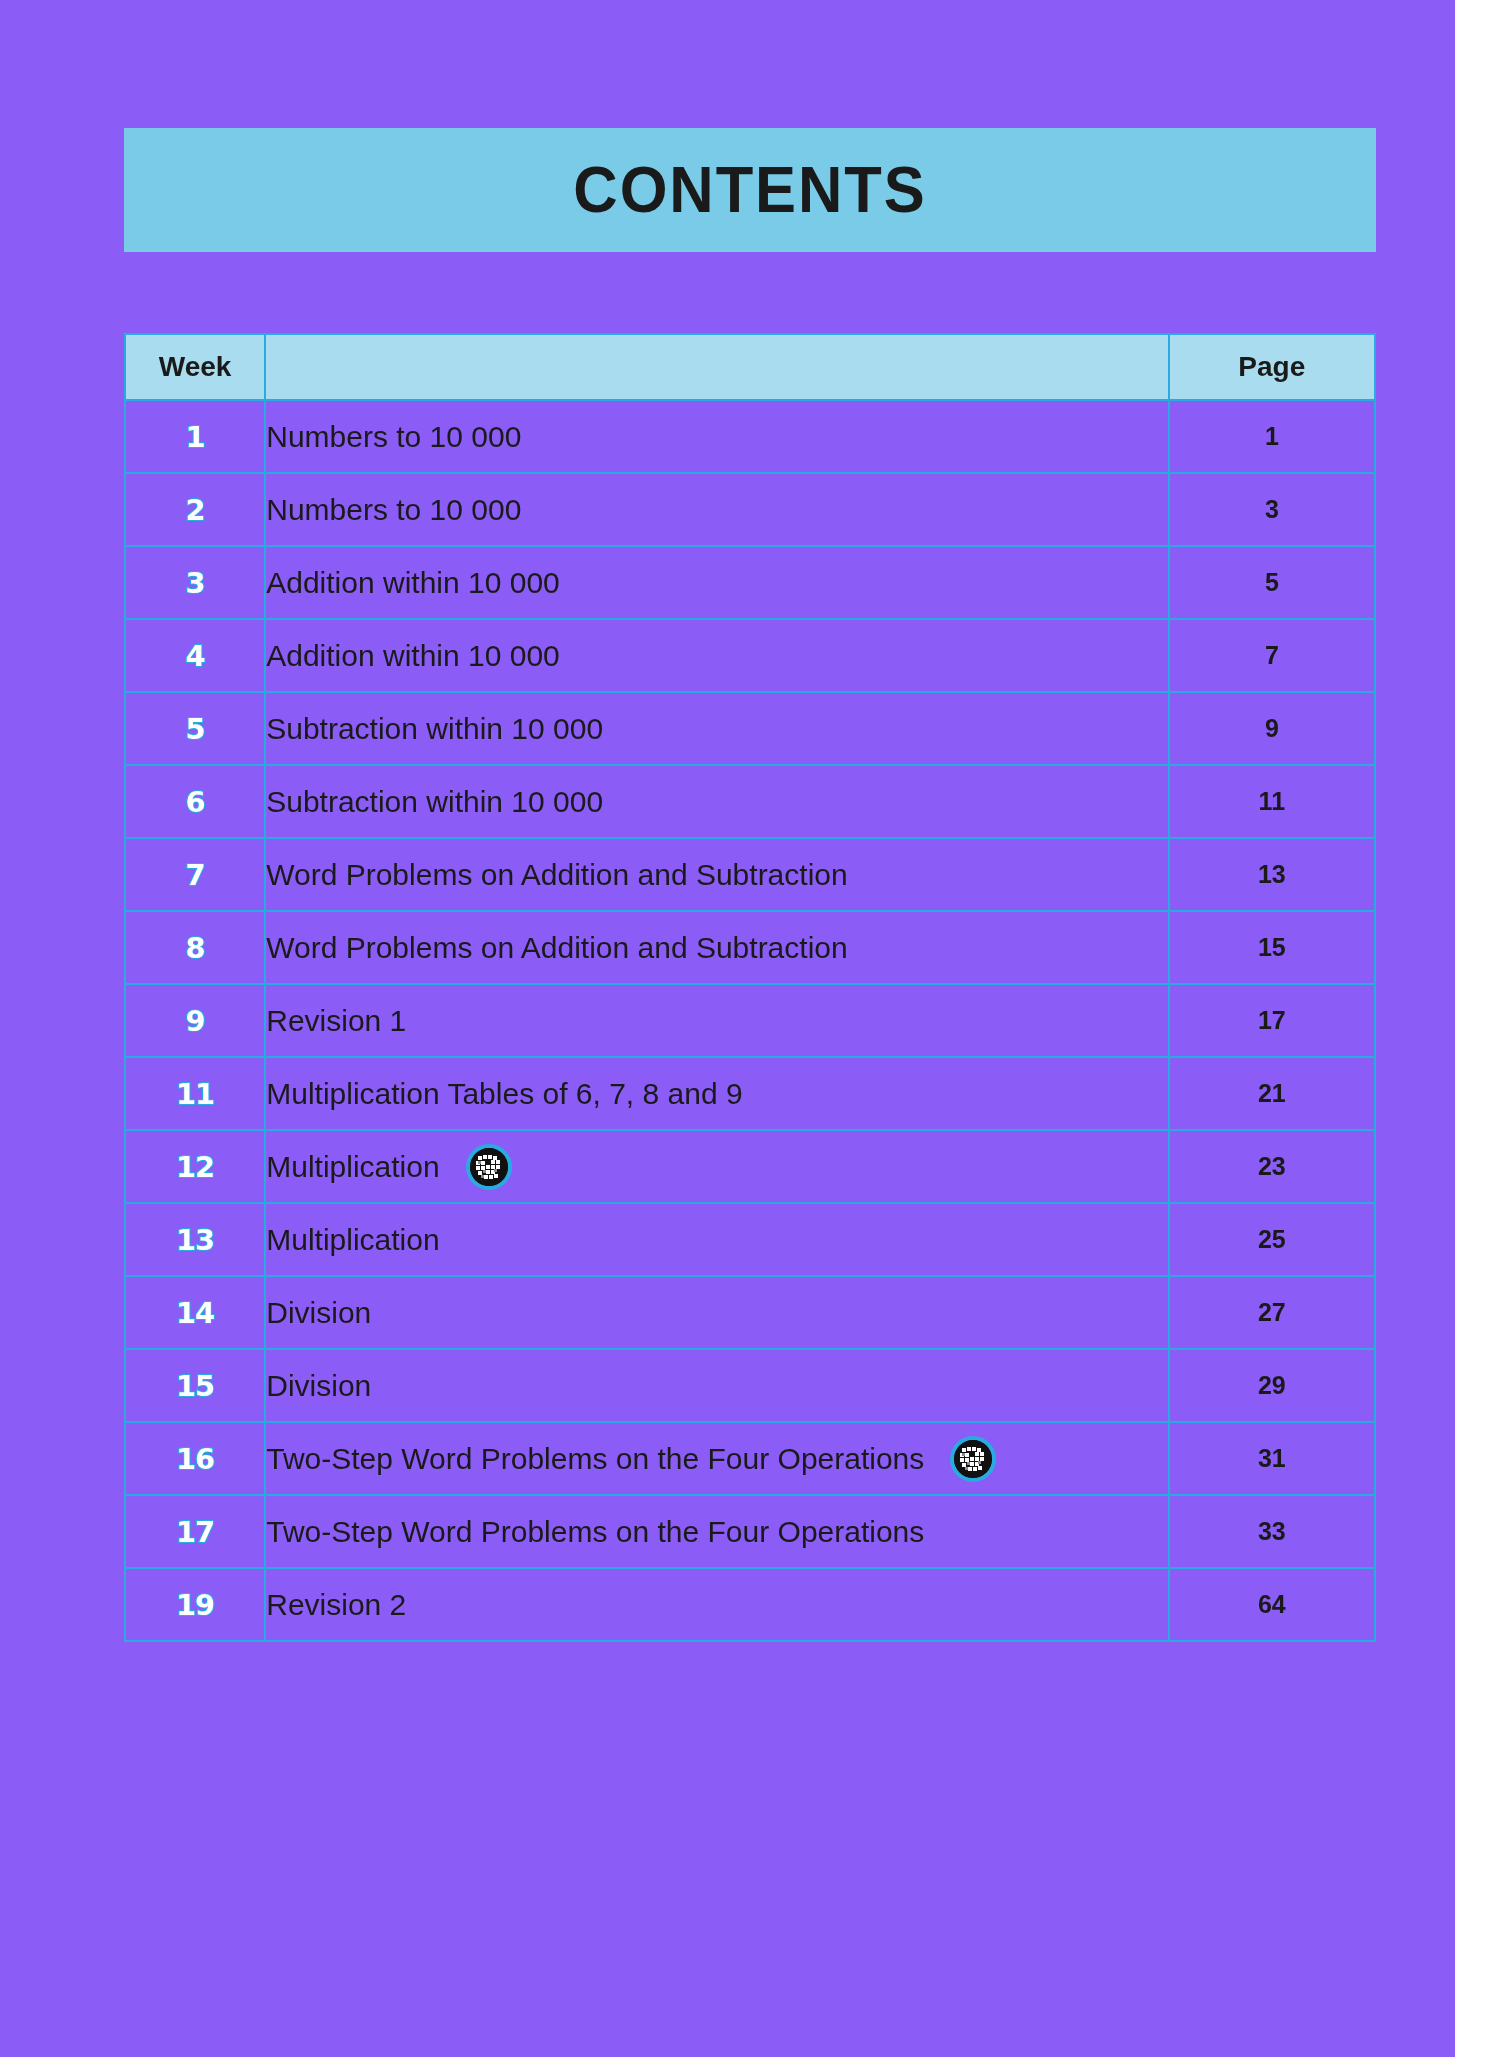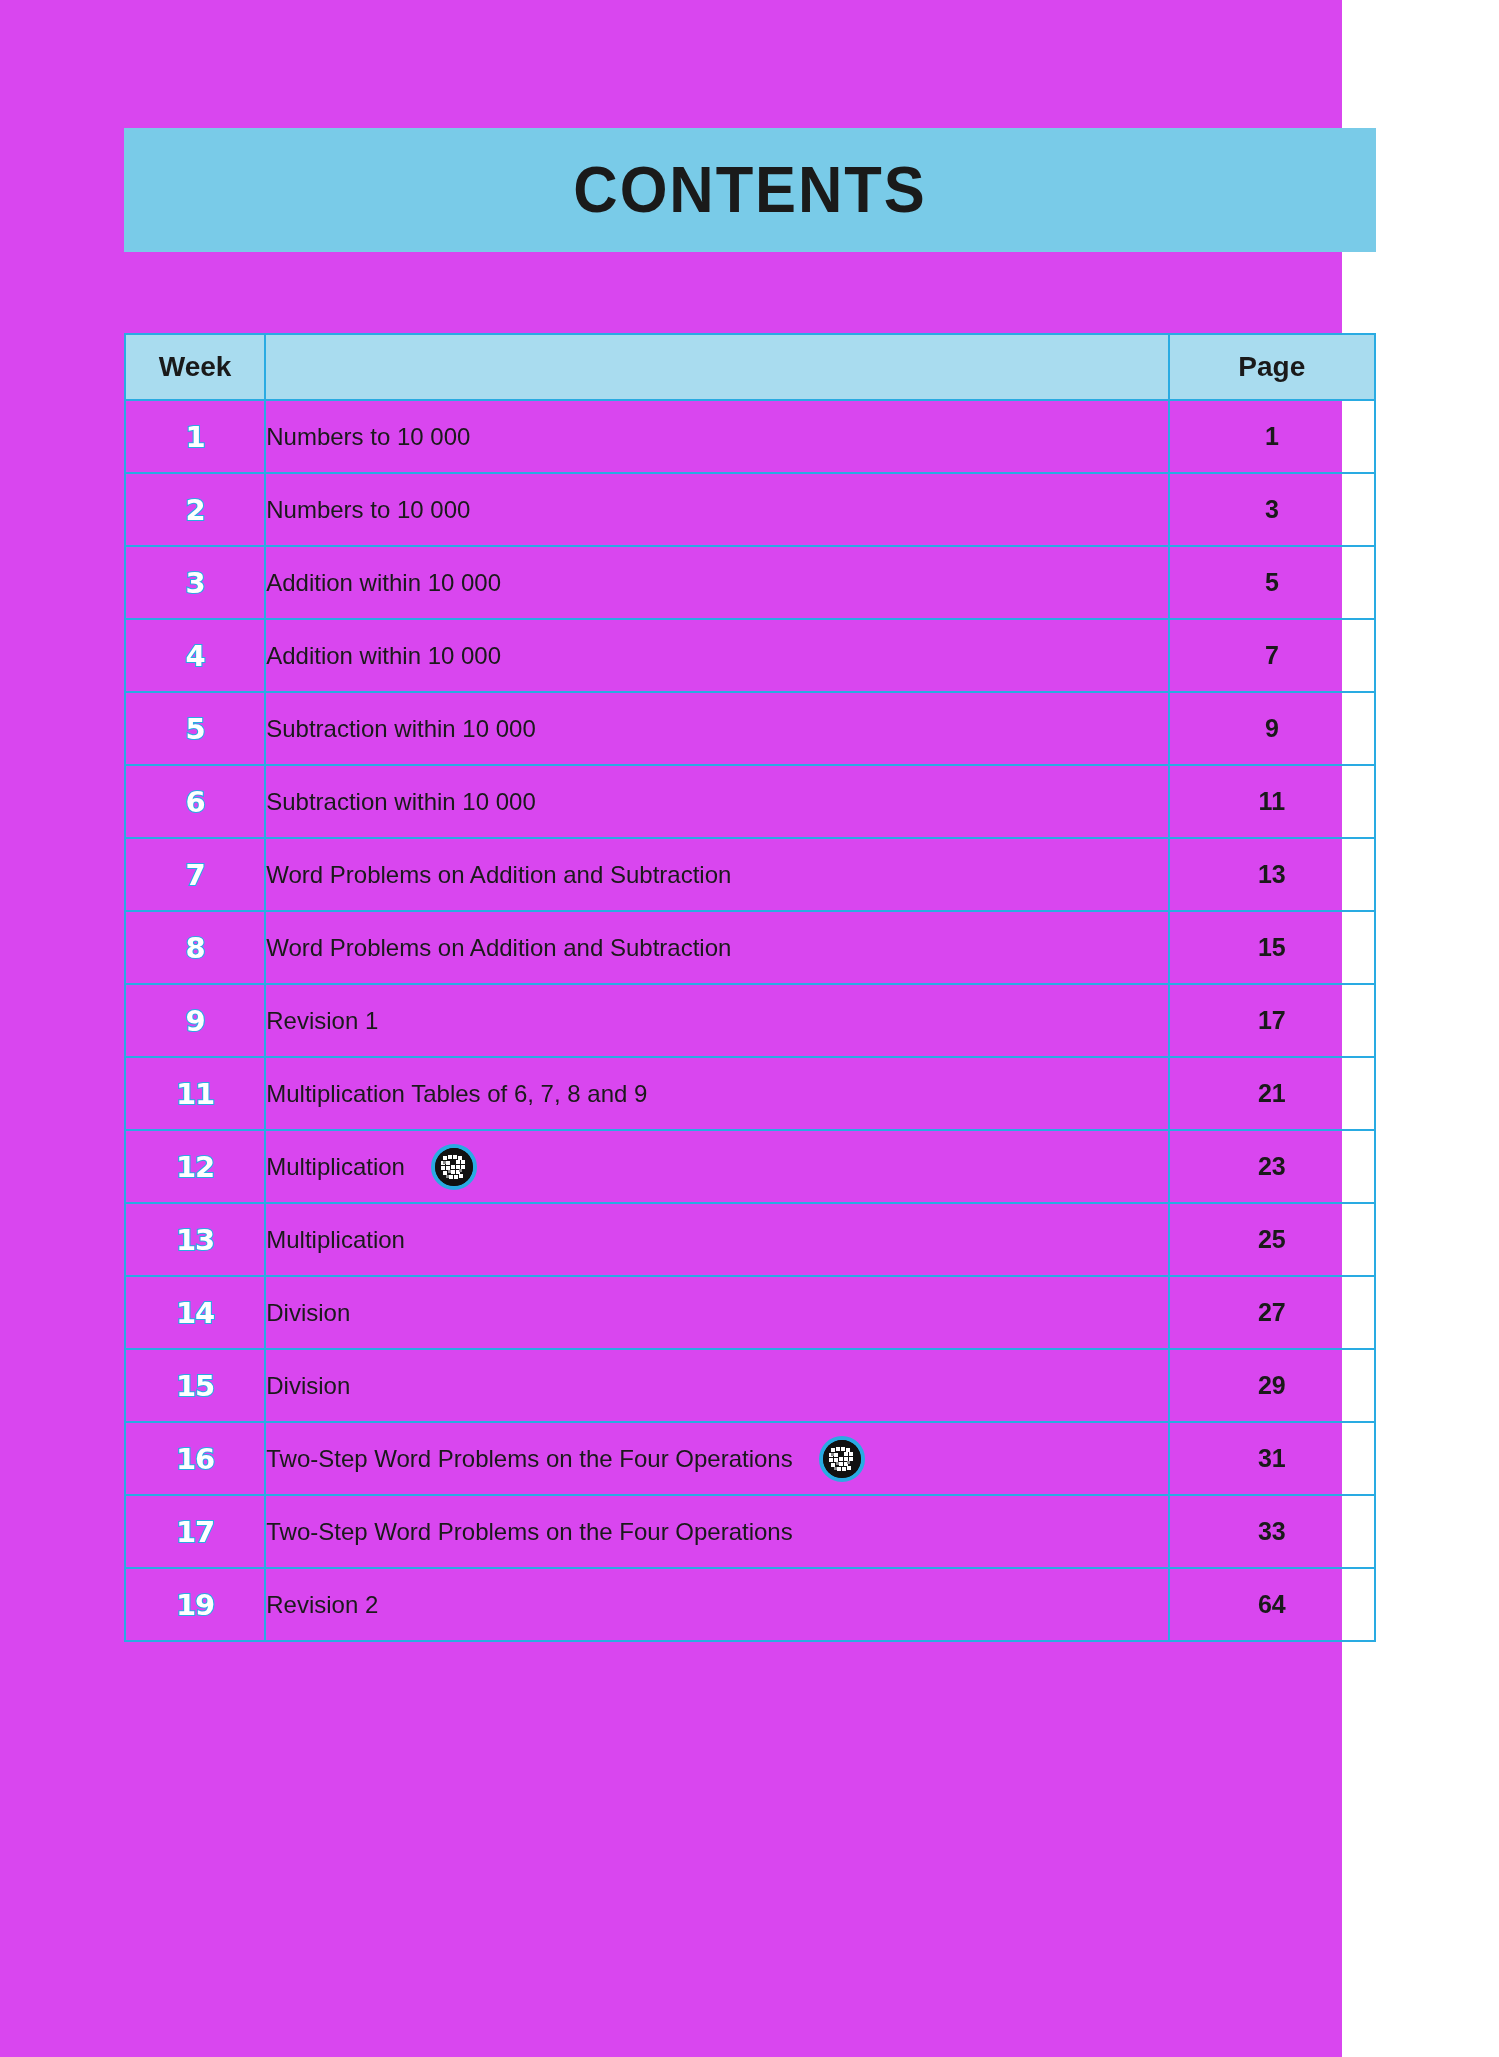--- a/index.html
+++ b/index.html
@@ -11,23 +11,23 @@
     width: 1499px;
     height: 2057px;
     font-family: "Liberation Sans", sans-serif;
     position: relative;
     overflow: hidden;
   }
 
   .page {
     position: absolute;
     left: 0; top: 0;
-    width: 1342px;
+    width: 1455px;
     height: 2057px;
-    background: #d946ef;
+    background: #8b5cf6;
   }
 
   
   .title-banner {
     position: absolute;
     left: 124px;
     top: 128px;
     width: 1252px;
     height: 124px;
     background: #79cbe8;
@@ -87,21 +87,21 @@
     color: #ffffff;
     -webkit-text-stroke: 2.2px #29abe2;
     paint-order: stroke fill;
     letter-spacing: -1px;
     display: inline-block;
   }
 
   .row-topic {
     height: 71px;
     padding-left: 26px;
-    font-size: 24px;
+    font-size: 30px;
     color: #1a1a1a;
     white-space: nowrap;
     margin-left: 40px;
   }
   .topic-inner {
     display: flex;
     align-items: center;
     gap: 26px;
   }
 

